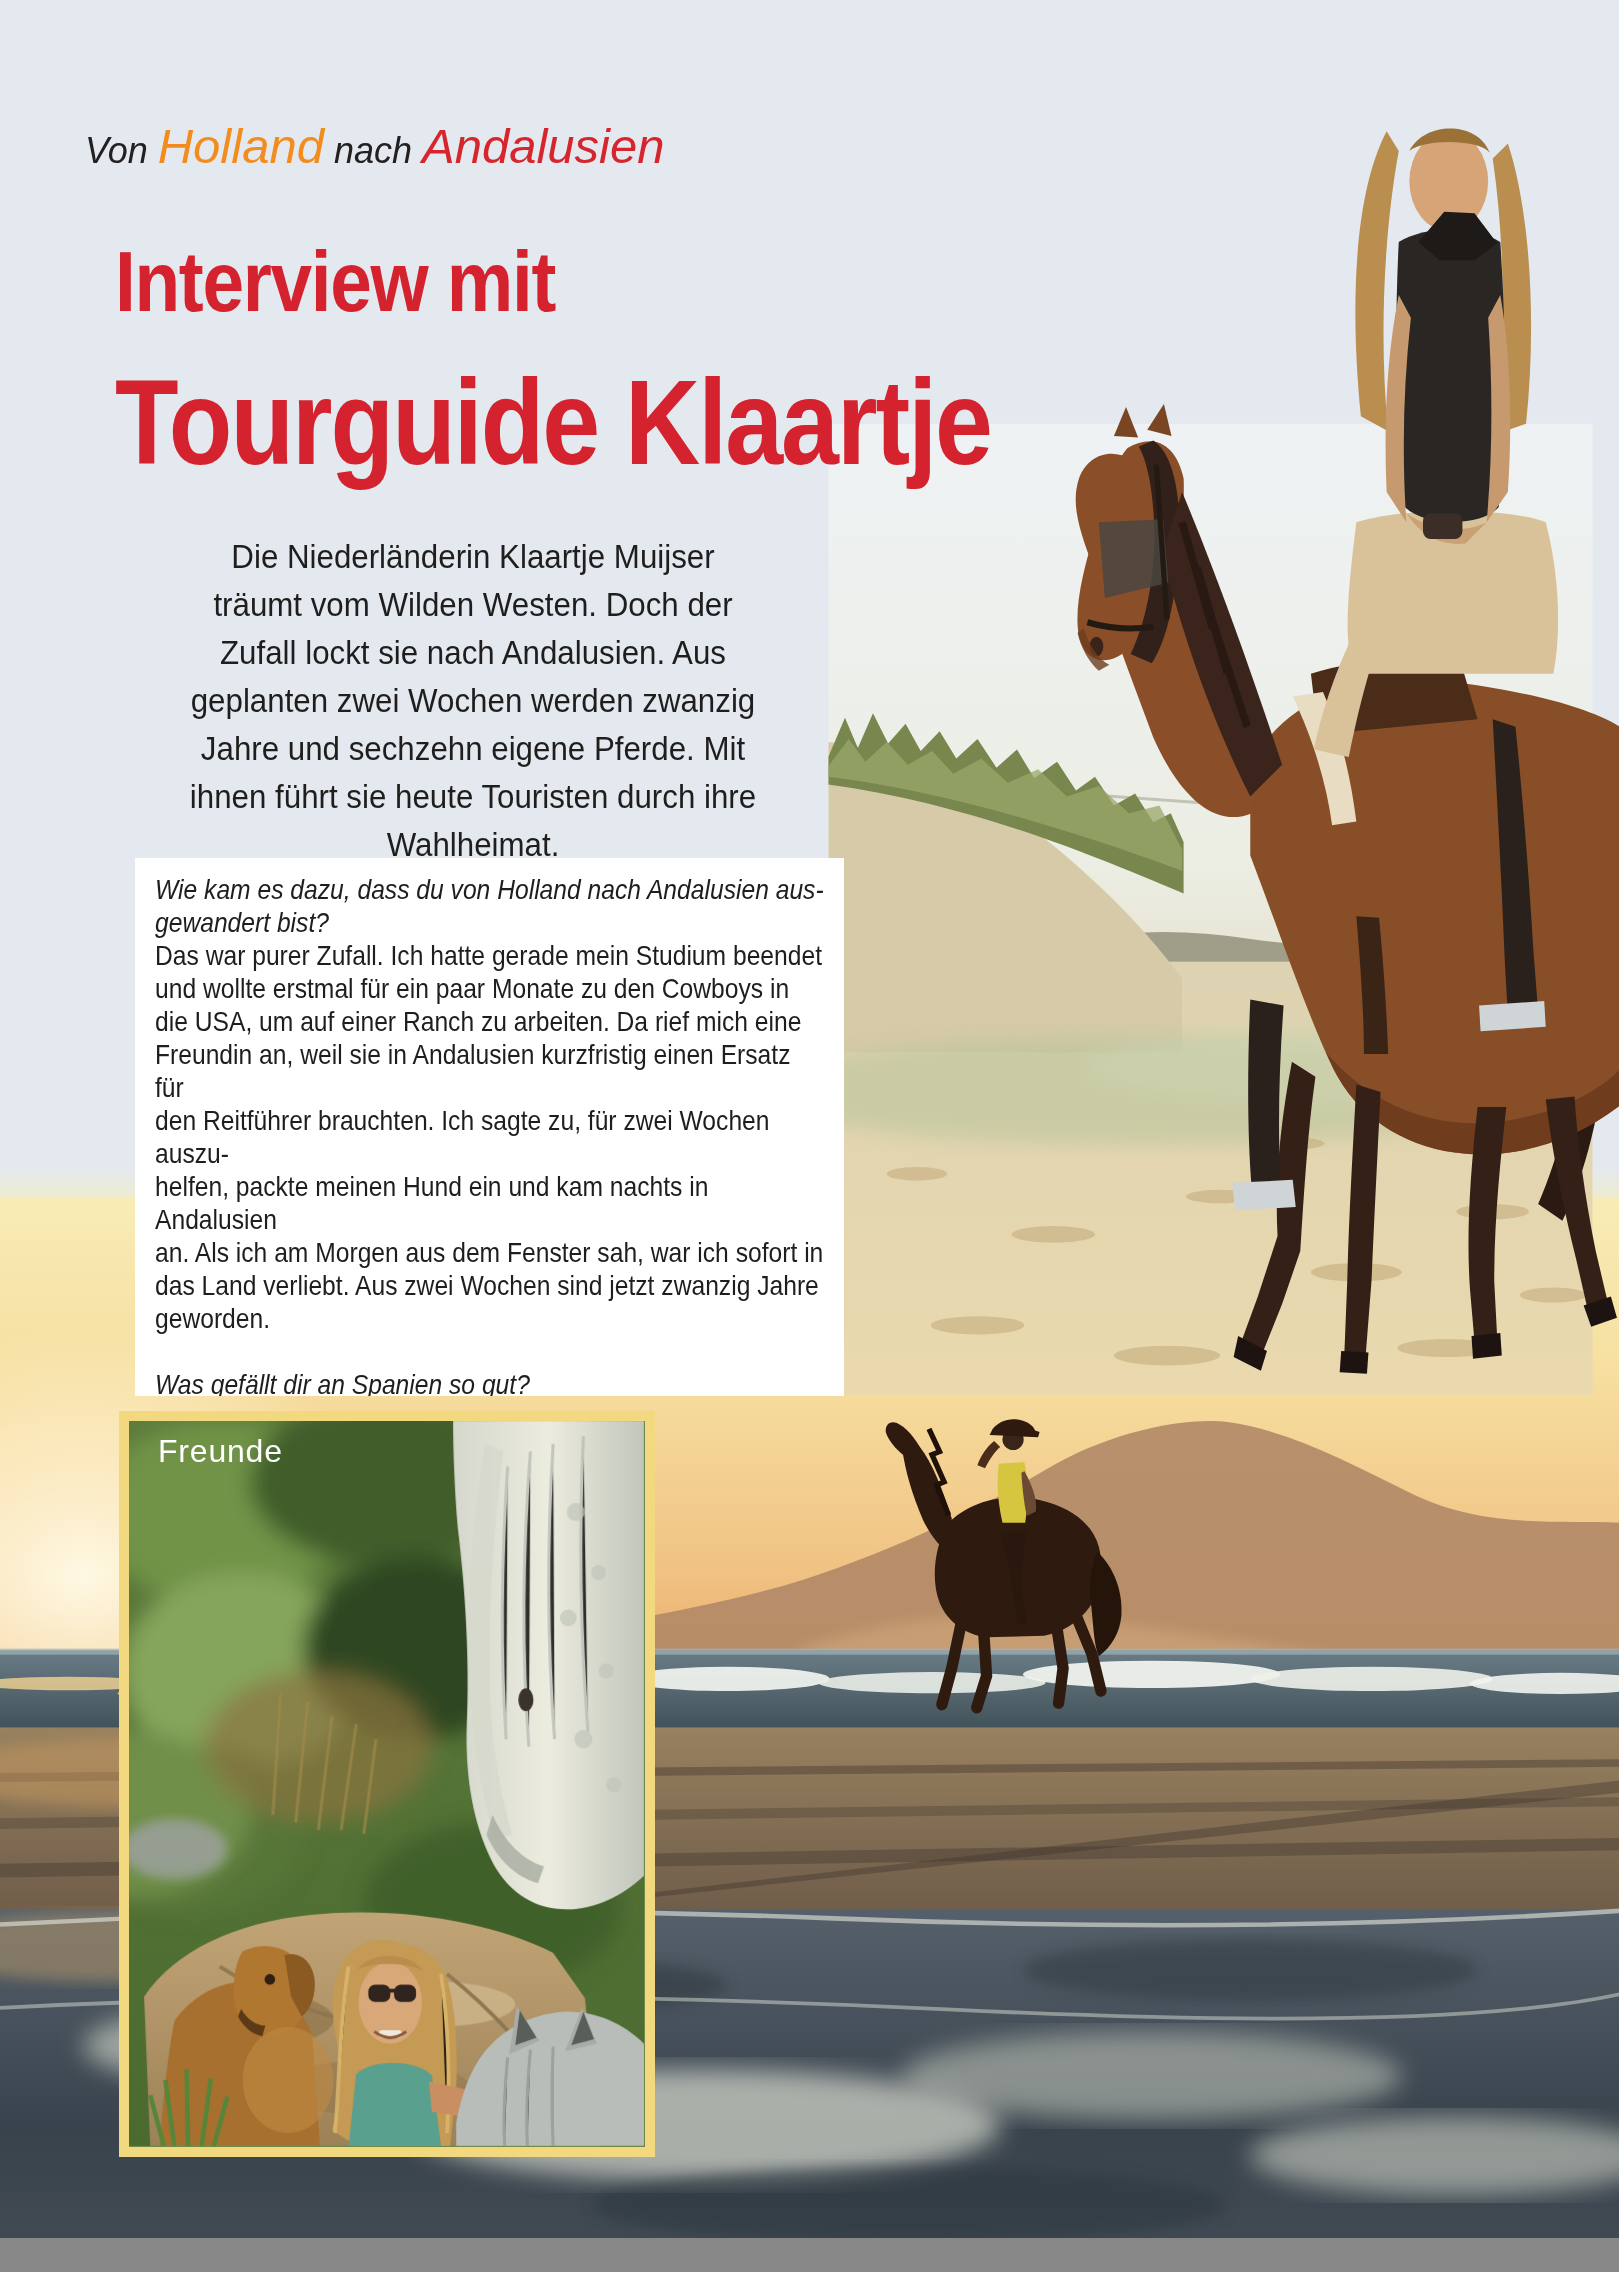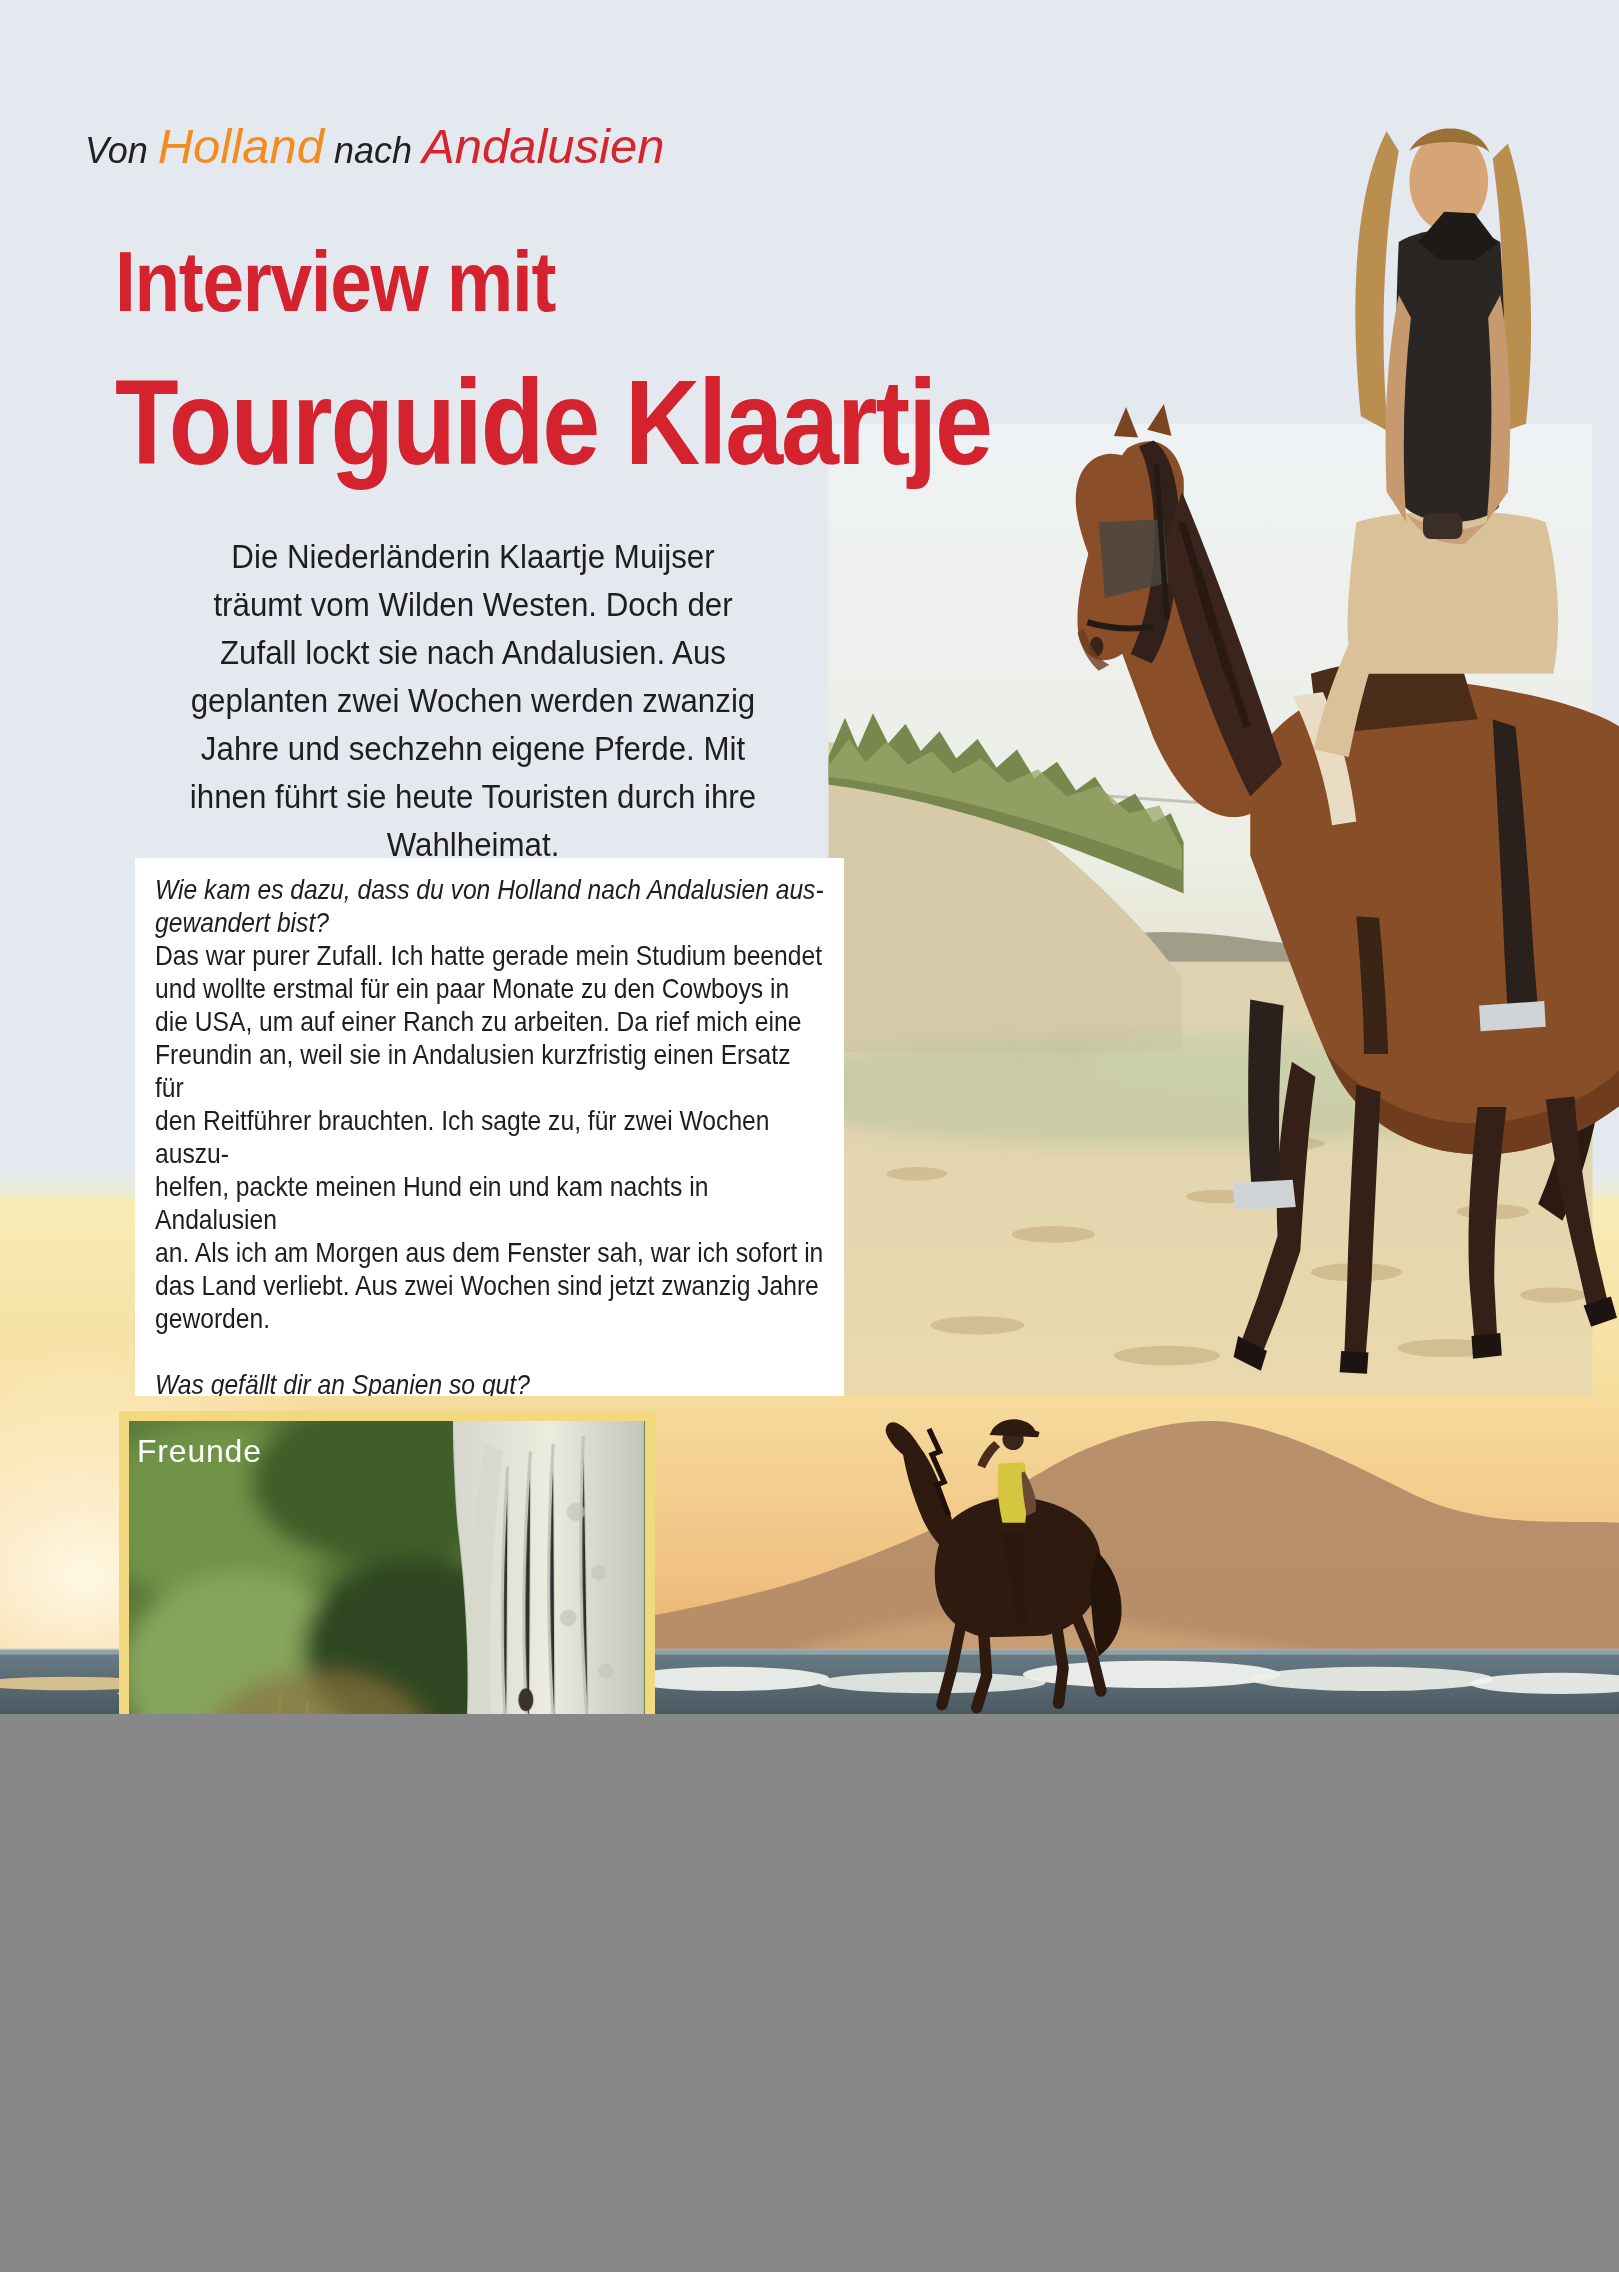--- a/index.html
+++ b/index.html
@@ -1,16 +1,16 @@
 <!DOCTYPE html>
 <html style="font-size:12px"><head>
 <meta charset="utf-8">
 <style>
   html,body{margin:0;padding:0;background:#888;}
-  .page{position:relative;width:1620px;height:1714px;overflow:hidden;
+  .page{position:relative;width:1620px;height:2238px;overflow:hidden;
         font-family:"Liberation Sans",sans-serif;background:#e4e9f0;}
   .bg-bottom{position:absolute;left:0;top:1167px;width:1620px;height:1106px;z-index:1;
         background:linear-gradient(#e4e9f0 0px,#eeeccc 34px,#f8ecb6 61px,#f8ecb6 100%);}
   svg{display:block;}
   .sunset-wrap{position:absolute;left:0;top:1197px;width:1620px;height:1076px;z-index:2;}
   .dune-wrap{position:absolute;left:826px;top:98px;width:794px;height:1297px;z-index:3;}
   .kicker{position:absolute;left:85px;top:118px;z-index:6;font-style:italic;
           font-size:36px;color:#232020;letter-spacing:0;white-space:nowrap;}
   .kicker .accent{font-size:49px;}
   .kicker .orange{color:#f28c1e;}
@@ -26,21 +26,21 @@
   .qa-box{position:absolute;left:135px;top:858px;width:709px;height:538px;
           background:#ffffff;z-index:6;box-sizing:border-box;
           padding:15px 18px 0 19.7px;overflow:hidden;}
   .qa-cond{width:113.5%;transform:scaleX(.88);transform-origin:0 0;
            font-size:28px;line-height:33px;color:#1f1e1c;}
   .qa-cond p{margin:0;}
   .q{font-style:italic;}
   .q2{margin-top:33px !important;}
   .freunde{position:absolute;left:119px;top:1411px;width:536px;height:746px;z-index:7;
            box-sizing:border-box;border:10.6px solid #f2d87e;background:#6d8a46;}
-  .freunde .caption{position:absolute;left:8px;top:12px;color:#ffffff;
+  .freunde .caption{position:absolute;left:29px;top:12px;color:#ffffff;
            font-size:32px;letter-spacing:0.8px;}
 </style>
 </head>
 <body>
 
 <div class="page">
 
   <div class="bg-bottom"></div>
 
   <div class="sunset-wrap">

